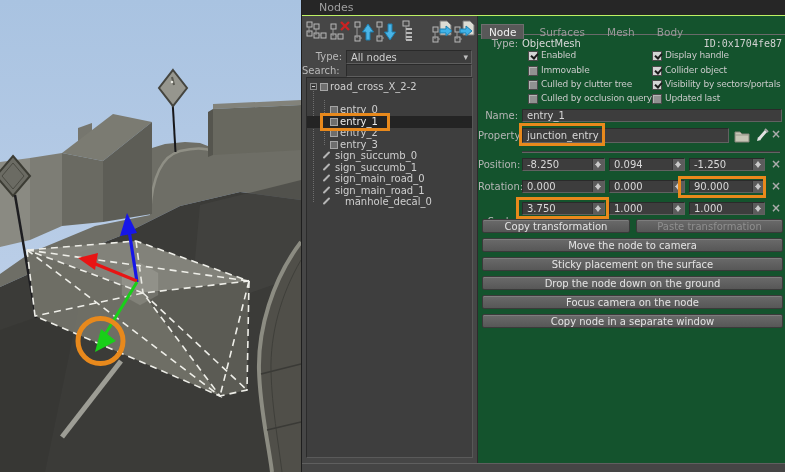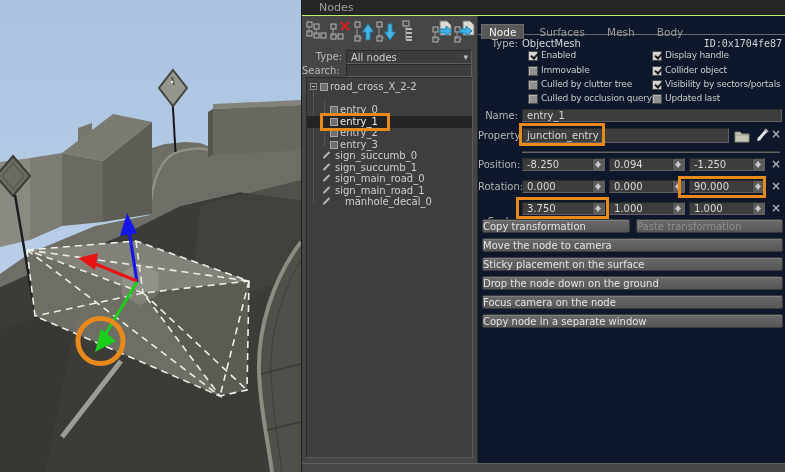--- a/index.html
+++ b/index.html
@@ -22,37 +22,37 @@
   .trow.selected{background:#242424;color:#ececec;}
   .expander{position:absolute;top:2px;width:7px;height:7px;background:#3a3a3a;border:1px solid #8a8a8a;box-sizing:border-box;}
   .expander:after{content:"";position:absolute;left:1px;right:1px;top:2px;height:1px;background:#d0d0d0;}
   .nicon{position:absolute;top:2px;width:8px;height:8px;box-sizing:border-box;}
   .nicon.mesh{background:#6e6e6e;border:1px solid #a5a5a5;}
   .nicon.dummy{width:9px;height:9px;border-radius:50%;background:radial-gradient(circle at 35% 35%,#7ed4ee,#2e89ad);border:1px solid #1f6782;}
   .nicon.ref{top:4px;height:2px;width:9px;background:#b5b5b5;transform:rotate(-45deg);border-radius:1px;}
   .tguide{position:absolute;border-left:1px dotted #6e6e6e;width:0;}
   .annot{position:absolute;border:3px solid #e8891c;box-sizing:border-box;pointer-events:none;z-index:30;}
   
-  #right-col{position:absolute;left:176px;top:16px;width:308px;height:447px;background:#0f172a;}
+  #right-col{position:absolute;left:176px;top:16px;width:308px;height:447px;background:#14532d;}
   .tabbar{position:absolute;left:0;top:4px;width:100%;height:15px;border-bottom:1px solid #6a6a6a;box-sizing:border-box;}
   .tab{position:relative;display:inline-block;margin-left:3px;padding:0 7px;height:14px;line-height:14px;font-size:10.5px;color:#9a9a9a;cursor:pointer;top:1px;}
   .tab.active{background:#585858;border:1px solid #6e6e6e;border-bottom:none;color:#f0f0f0;}
   .rlabel{position:absolute;width:40px;text-align:right;color:#b5b5b5;font-size:10px;line-height:13px;white-space:nowrap;}
   .rvalue{position:absolute;color:#d8d8d8;font-size:10px;line-height:13px;white-space:nowrap;}
   .idtext{position:absolute;right:4px;color:#d2d2d2;font-family:"DejaVu Sans Mono","Liberation Mono",monospace;font-size:10px;line-height:13px;}
   .cbox{position:absolute;width:10px;height:10px;box-sizing:border-box;border:1px solid #4a4a4a;background:#919191;box-shadow:inset 1px 1px 0 #b5b5b5;cursor:pointer;}
   .cbox.checked{background:#d4d4d4;box-shadow:none;}
   .cbox.checked:after{content:"";position:absolute;left:2px;top:1px;width:5px;height:3px;border-left:2px solid #1b1b1b;border-bottom:2px solid #1b1b1b;transform:rotate(-48deg);}
   .cblabel{position:absolute;color:#cacaca;font-size:9px;letter-spacing:-0.2px;line-height:11px;white-space:nowrap;}
   .field{position:absolute;background:#3d3d3d;border:1px solid #2a2a2a;border-bottom-color:#616161;border-right-color:#616161;box-sizing:border-box;color:#d8d8d8;font-size:10px;line-height:11px;padding-left:4px;cursor:text;}
   .spin{position:absolute;right:0;top:0;bottom:0;width:11px;background:#5c5c5c;border-left:1px solid #333;cursor:pointer;}
   .spin:before{content:"";position:absolute;left:2px;top:2px;border-left:3px solid transparent;border-right:3px solid transparent;border-bottom:4px solid #c9c9c9;}
   .spin:after{content:"";position:absolute;left:2px;bottom:2px;border-left:3px solid transparent;border-right:3px solid transparent;border-top:4px solid #c9c9c9;}
   .xbtn{position:absolute;width:12px;height:13px;color:#ababab;font-size:12px;line-height:12px;text-align:center;cursor:pointer;font-weight:bold;}
-  .pbtn{position:absolute;left:4px;width:301px;height:14px;background:linear-gradient(#6a6a6a,#575757);border:1px solid #3a3a3a;border-radius:2px;box-shadow:inset 0 1px 0 #7d7d7d;color:#e4e4e4;font-size:10px;line-height:13px;box-sizing:border-box;cursor:pointer;white-space:nowrap;}
+  .pbtn{position:absolute;left:4px;width:301px;height:14px;background:linear-gradient(#6a6a6a,#575757);border:1px solid #3a3a3a;border-radius:2px;box-shadow:inset 0 1px 0 #7d7d7d;color:#e4e4e4;font-size:10px;line-height:13px;text-align:center;box-sizing:border-box;cursor:pointer;white-space:nowrap;}
   .pbtn.disabled{color:#8f8f8f;cursor:default;}
   .hdiv{position:absolute;height:1px;background:#3a3a3a;border-bottom:1px solid #646464;}
   .bottom-strip{position:absolute;left:0;bottom:0;width:100%;height:8px;background:#454545;border-top:1px solid #5f5f5f;}
 </style>
 </head>
 <body>
 
 <div id="stage">
 
   <div id="viewport">

